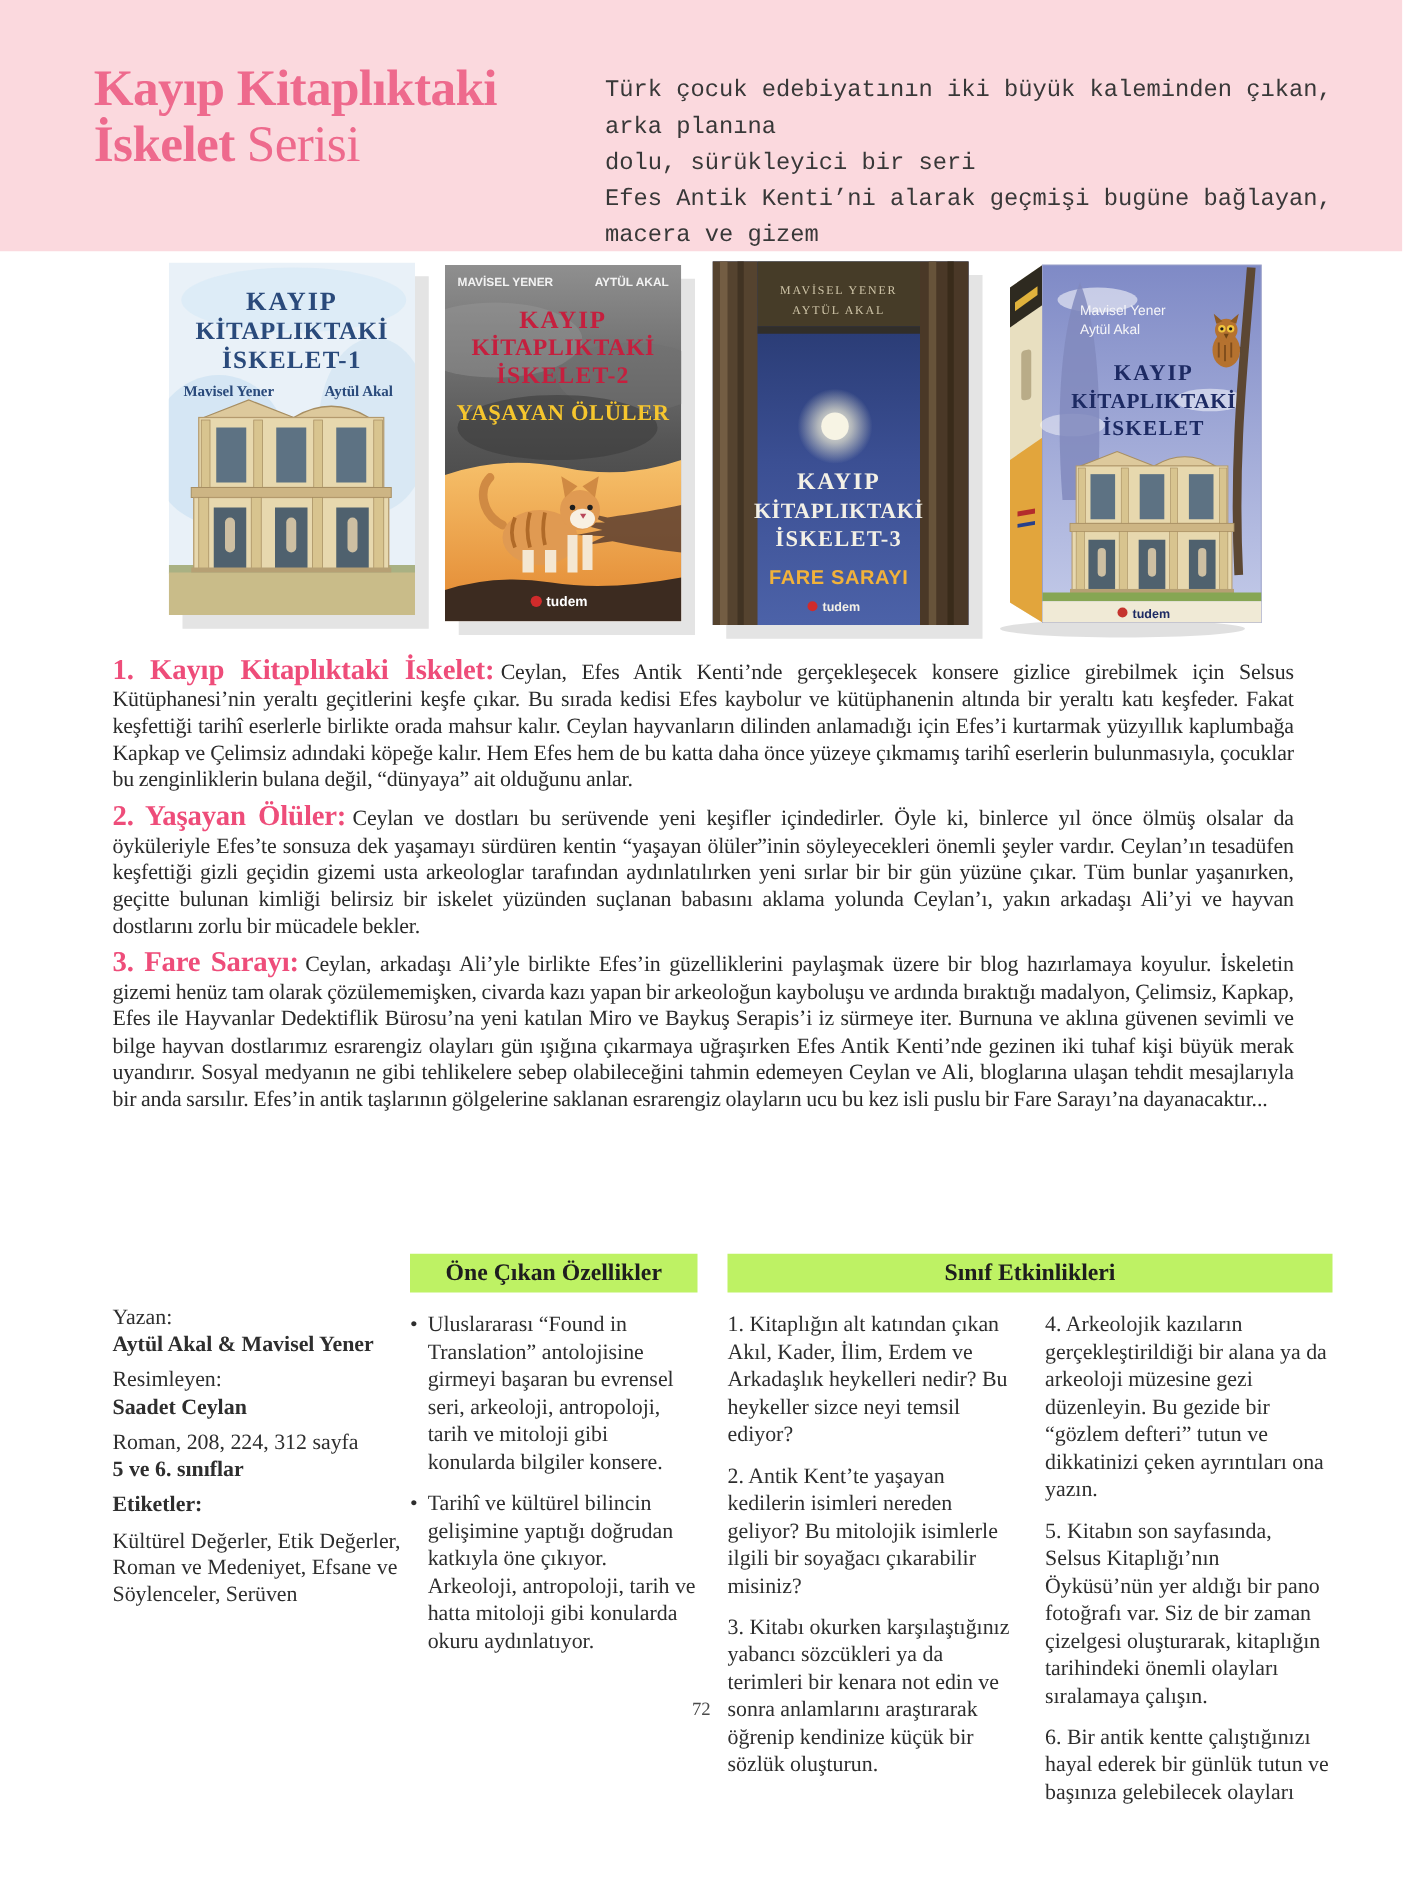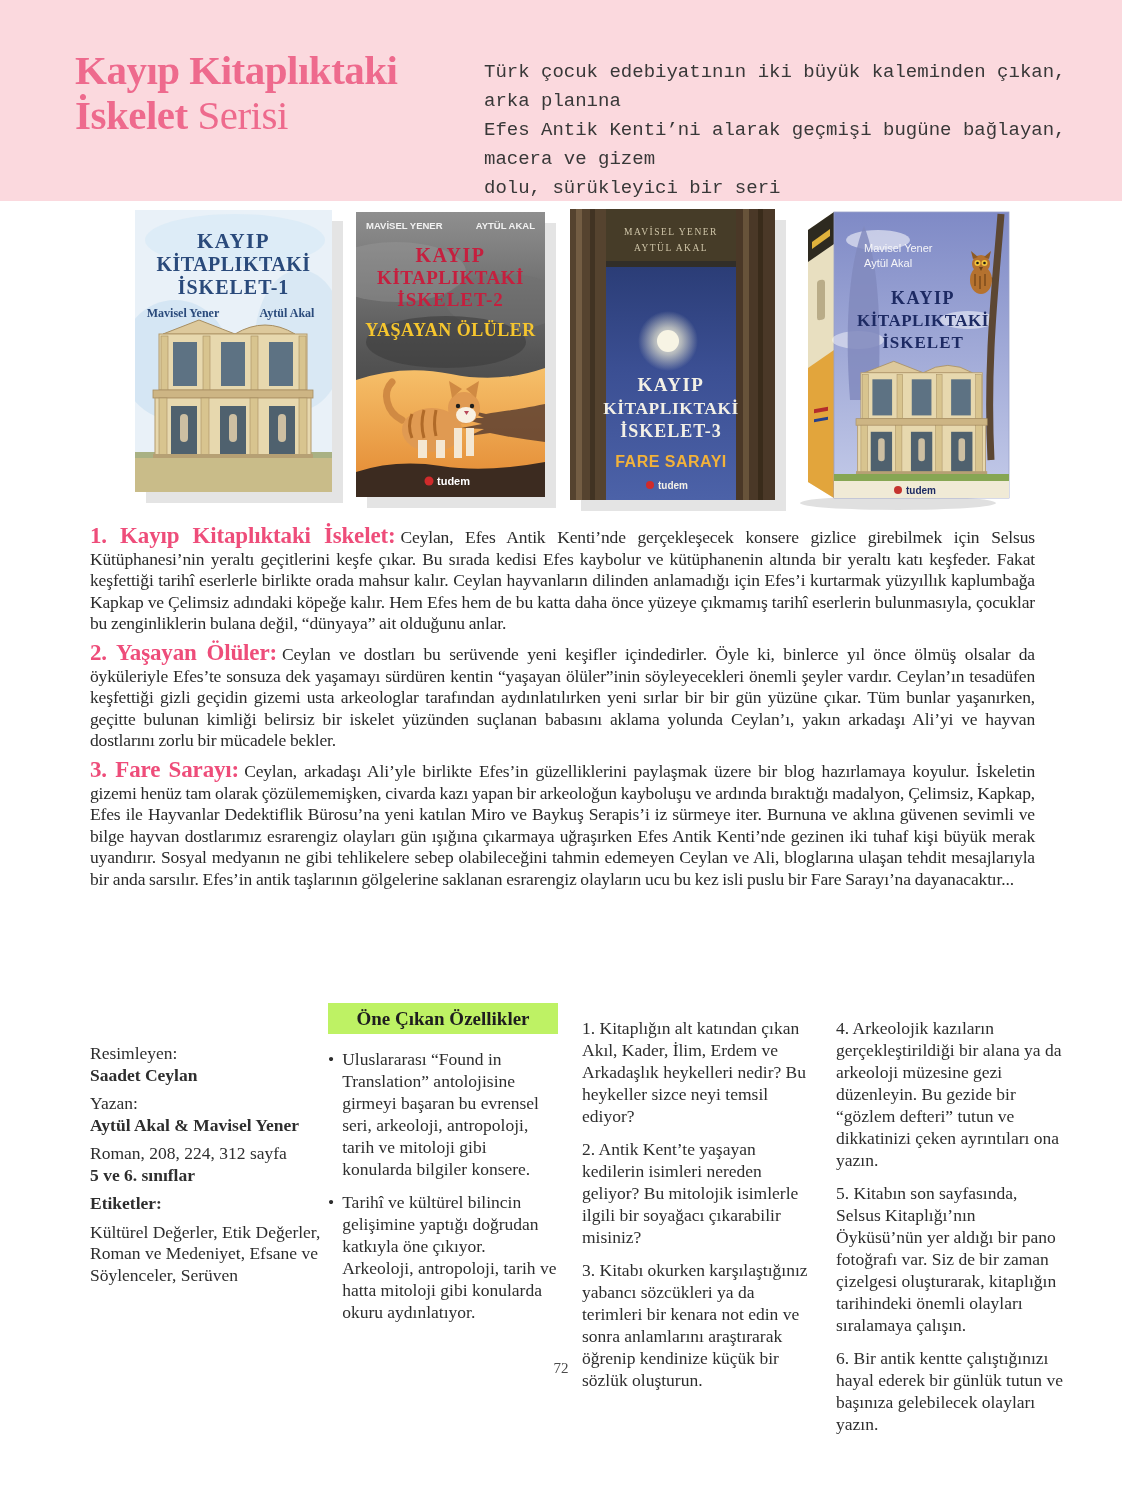--- a/index.html
+++ b/index.html
@@ -80,22 +80,22 @@
   </svg>
 
   <header class="band">
     <h1 class="title">
       <span>Kayıp Kitaplıktaki</span><br>
       <span>İskelet</span>
       <span class="light">Serisi</span>
     </h1>
     <div class="intro">
       <div>Türk çocuk edebiyatının iki büyük kaleminden çıkan, arka planına</div>
+      <div>dolu, sürükleyici bir seri</div>
       <div>Efes Antik Kenti’ni alarak geçmişi bugüne bağlayan, macera ve gizem</div>
-      <div>dolu, sürükleyici bir seri</div>
     </div>
   </header>
 
   <figure class="cover c1">
     <svg viewBox="0 0 197 282">
       <rect width="197" height="282" fill="#e9f1f8"></rect>
       <ellipse cx="40" cy="150" rx="55" ry="60" fill="#cfe3f2" opacity="0.8"></ellipse>
       <ellipse cx="165" cy="130" rx="45" ry="70" fill="#d5e6f3" opacity="0.8"></ellipse>
       <ellipse cx="100" cy="30" rx="90" ry="26" fill="#dcebf6" opacity="0.9"></ellipse>
       <rect x="0" y="242" width="197" height="7" fill="#a9b183"></rect>
@@ -249,26 +249,26 @@
   </figure>
 
   <section class="paras">
     <p><span class="lead">1. Kayıp Kitaplıktaki İskelet:</span><span>Ceylan, Efes Antik Kenti’nde gerçekleşecek konsere gizlice girebilmek için Selsus Kütüphanesi’nin yeraltı geçitlerini keşfe çıkar. Bu sırada kedisi Efes kaybolur ve kütüphanenin altında bir yeraltı katı keşfeder. Fakat keşfettiği tarihî eserlerle birlikte orada mahsur kalır. Ceylan hayvanların dilinden anlamadığı için Efes’i kurtarmak yüzyıllık kaplumbağa Kapkap ve Çelimsiz adındaki köpeğe kalır. Hem Efes hem de bu katta daha önce yüzeye çıkmamış tarihî eserlerin bulunmasıyla, çocuklar bu zenginliklerin bulana değil, “dünyaya” ait olduğunu anlar.</span></p>
     <p><span class="lead">2. Yaşayan Ölüler:</span><span>Ceylan ve dostları bu serüvende yeni keşifler içindedirler. Öyle ki, binlerce yıl önce ölmüş olsalar da öyküleriyle Efes’te sonsuza dek yaşamayı sürdüren kentin “yaşayan ölüler”inin söyleyecekleri önemli şeyler vardır. Ceylan’ın tesadüfen keşfettiği gizli geçidin gizemi usta arkeologlar tarafından aydınlatılırken yeni sırlar bir bir gün yüzüne çıkar. Tüm bunlar yaşanırken, geçitte bulunan kimliği belirsiz bir iskelet yüzünden suçlanan babasını aklama yolunda Ceylan’ı, yakın arkadaşı Ali’yi ve hayvan dostlarını zorlu bir mücadele bekler.</span></p>
     <p><span class="lead">3. Fare Sarayı:</span><span>Ceylan, arkadaşı Ali’yle birlikte Efes’in güzelliklerini paylaşmak üzere bir blog hazırlamaya koyulur. İskeletin gizemi henüz tam olarak çözülememişken, civarda kazı yapan bir arkeoloğun kayboluşu ve ardında bıraktığı madalyon, Çelimsiz, Kapkap, Efes ile Hayvanlar Dedektiflik Bürosu’na yeni katılan Miro ve Baykuş Serapis’i iz sürmeye iter. Burnuna ve aklına güvenen sevimli ve bilge hayvan dostlarımız esrarengiz olayları gün ışığına çıkarmaya uğraşırken Efes Antik Kenti’nde gezinen iki tuhaf kişi büyük merak uyandırır. Sosyal medyanın ne gibi tehlikelere sebep olabileceğini tahmin edemeyen Ceylan ve Ali, bloglarına ulaşan tehdit mesajlarıyla bir anda sarsılır. Efes’in antik taşlarının gölgelerine saklanan esrarengiz olayların ucu bu kez isli puslu bir Fare Sarayı’na dayanacaktır...</span></p>
   </section>
 
   <aside class="infocol">
     <div class="ig">
+      <div>Yazan:</div>
+      <div class="b">Aytül Akal &amp; Mavisel Yener</div>
+    </div>
+    <div class="ig">
       <div>Resimleyen:</div>
       <div class="b">Saadet Ceylan</div>
-    </div>
-    <div class="ig">
-      <div>Yazan:</div>
-      <div class="b">Aytül Akal &amp; Mavisel Yener</div>
     </div>
     <div class="ig">
       <div>Roman, 208, 224, 312 sayfa</div>
       <div class="b">5 ve 6. sınıflar</div>
     </div>
     <div class="ig b">Etiketler:</div>
     <div class="ig">Kültürel Değerler, Etik Değerler, Roman ve Medeniyet, Efsane ve Söylenceler, Serüven</div>
   </aside>
 
   <section class="features">
@@ -279,20 +279,21 @@
         <span>Uluslararası “Found in Translation” antolojisine girmeyi başaran bu evrensel seri, arkeoloji, antropoloji, tarih ve mitoloji gibi konularda bilgiler konsere.</span>
       </div>
       <div class="bullet-item">
         <span class="blt">•</span>
         <span>Tarihî ve kültürel bilincin gelişimine yaptığı doğrudan katkıyla öne çıkıyor. Arkeoloji, antropoloji, tarih ve hatta mitoloji gibi konularda okuru aydınlatıyor.</span>
       </div>
     </div>
   </section>
 
   <section class="activities">
+    <div class="bar">Sınıf Etkinlikleri</div>
     <div class="acols">
       <div class="acol">
         <div class="aitem">1. Kitaplığın alt katından çıkan Akıl, Kader, İlim, Erdem ve Arkadaşlık heykelleri nedir? Bu heykeller sizce neyi temsil ediyor?</div>
         <div class="aitem">2. Antik Kent’te yaşayan kedilerin isimleri nereden geliyor? Bu mitolojik isimlerle ilgili bir soyağacı çıkarabilir misiniz?</div>
         <div class="aitem">3. Kitabı okurken karşılaştığınız yabancı sözcükleri ya da terimleri bir kenara not edin ve sonra anlamlarını araştırarak öğrenip kendinize küçük bir sözlük oluşturun.</div>
       </div>
       <div class="acol">
         <div class="aitem">4. Arkeolojik kazıların gerçekleştirildiği bir alana ya da arkeoloji müzesine gezi düzenleyin. Bu gezide bir “gözlem defteri” tutun ve dikkatinizi çeken ayrıntıları ona yazın.</div>
         <div class="aitem">5. Kitabın son sayfasında, Selsus Kitaplığı’nın Öyküsü’nün yer aldığı bir pano fotoğrafı var. Siz de bir zaman çizelgesi oluşturarak, kitaplığın tarihindeki önemli olayları sıralamaya çalışın.</div>
         <div class="aitem">6. Bir antik kentte çalıştığınızı hayal ederek bir günlük tutun ve başınıza gelebilecek olayları yazın.</div>

